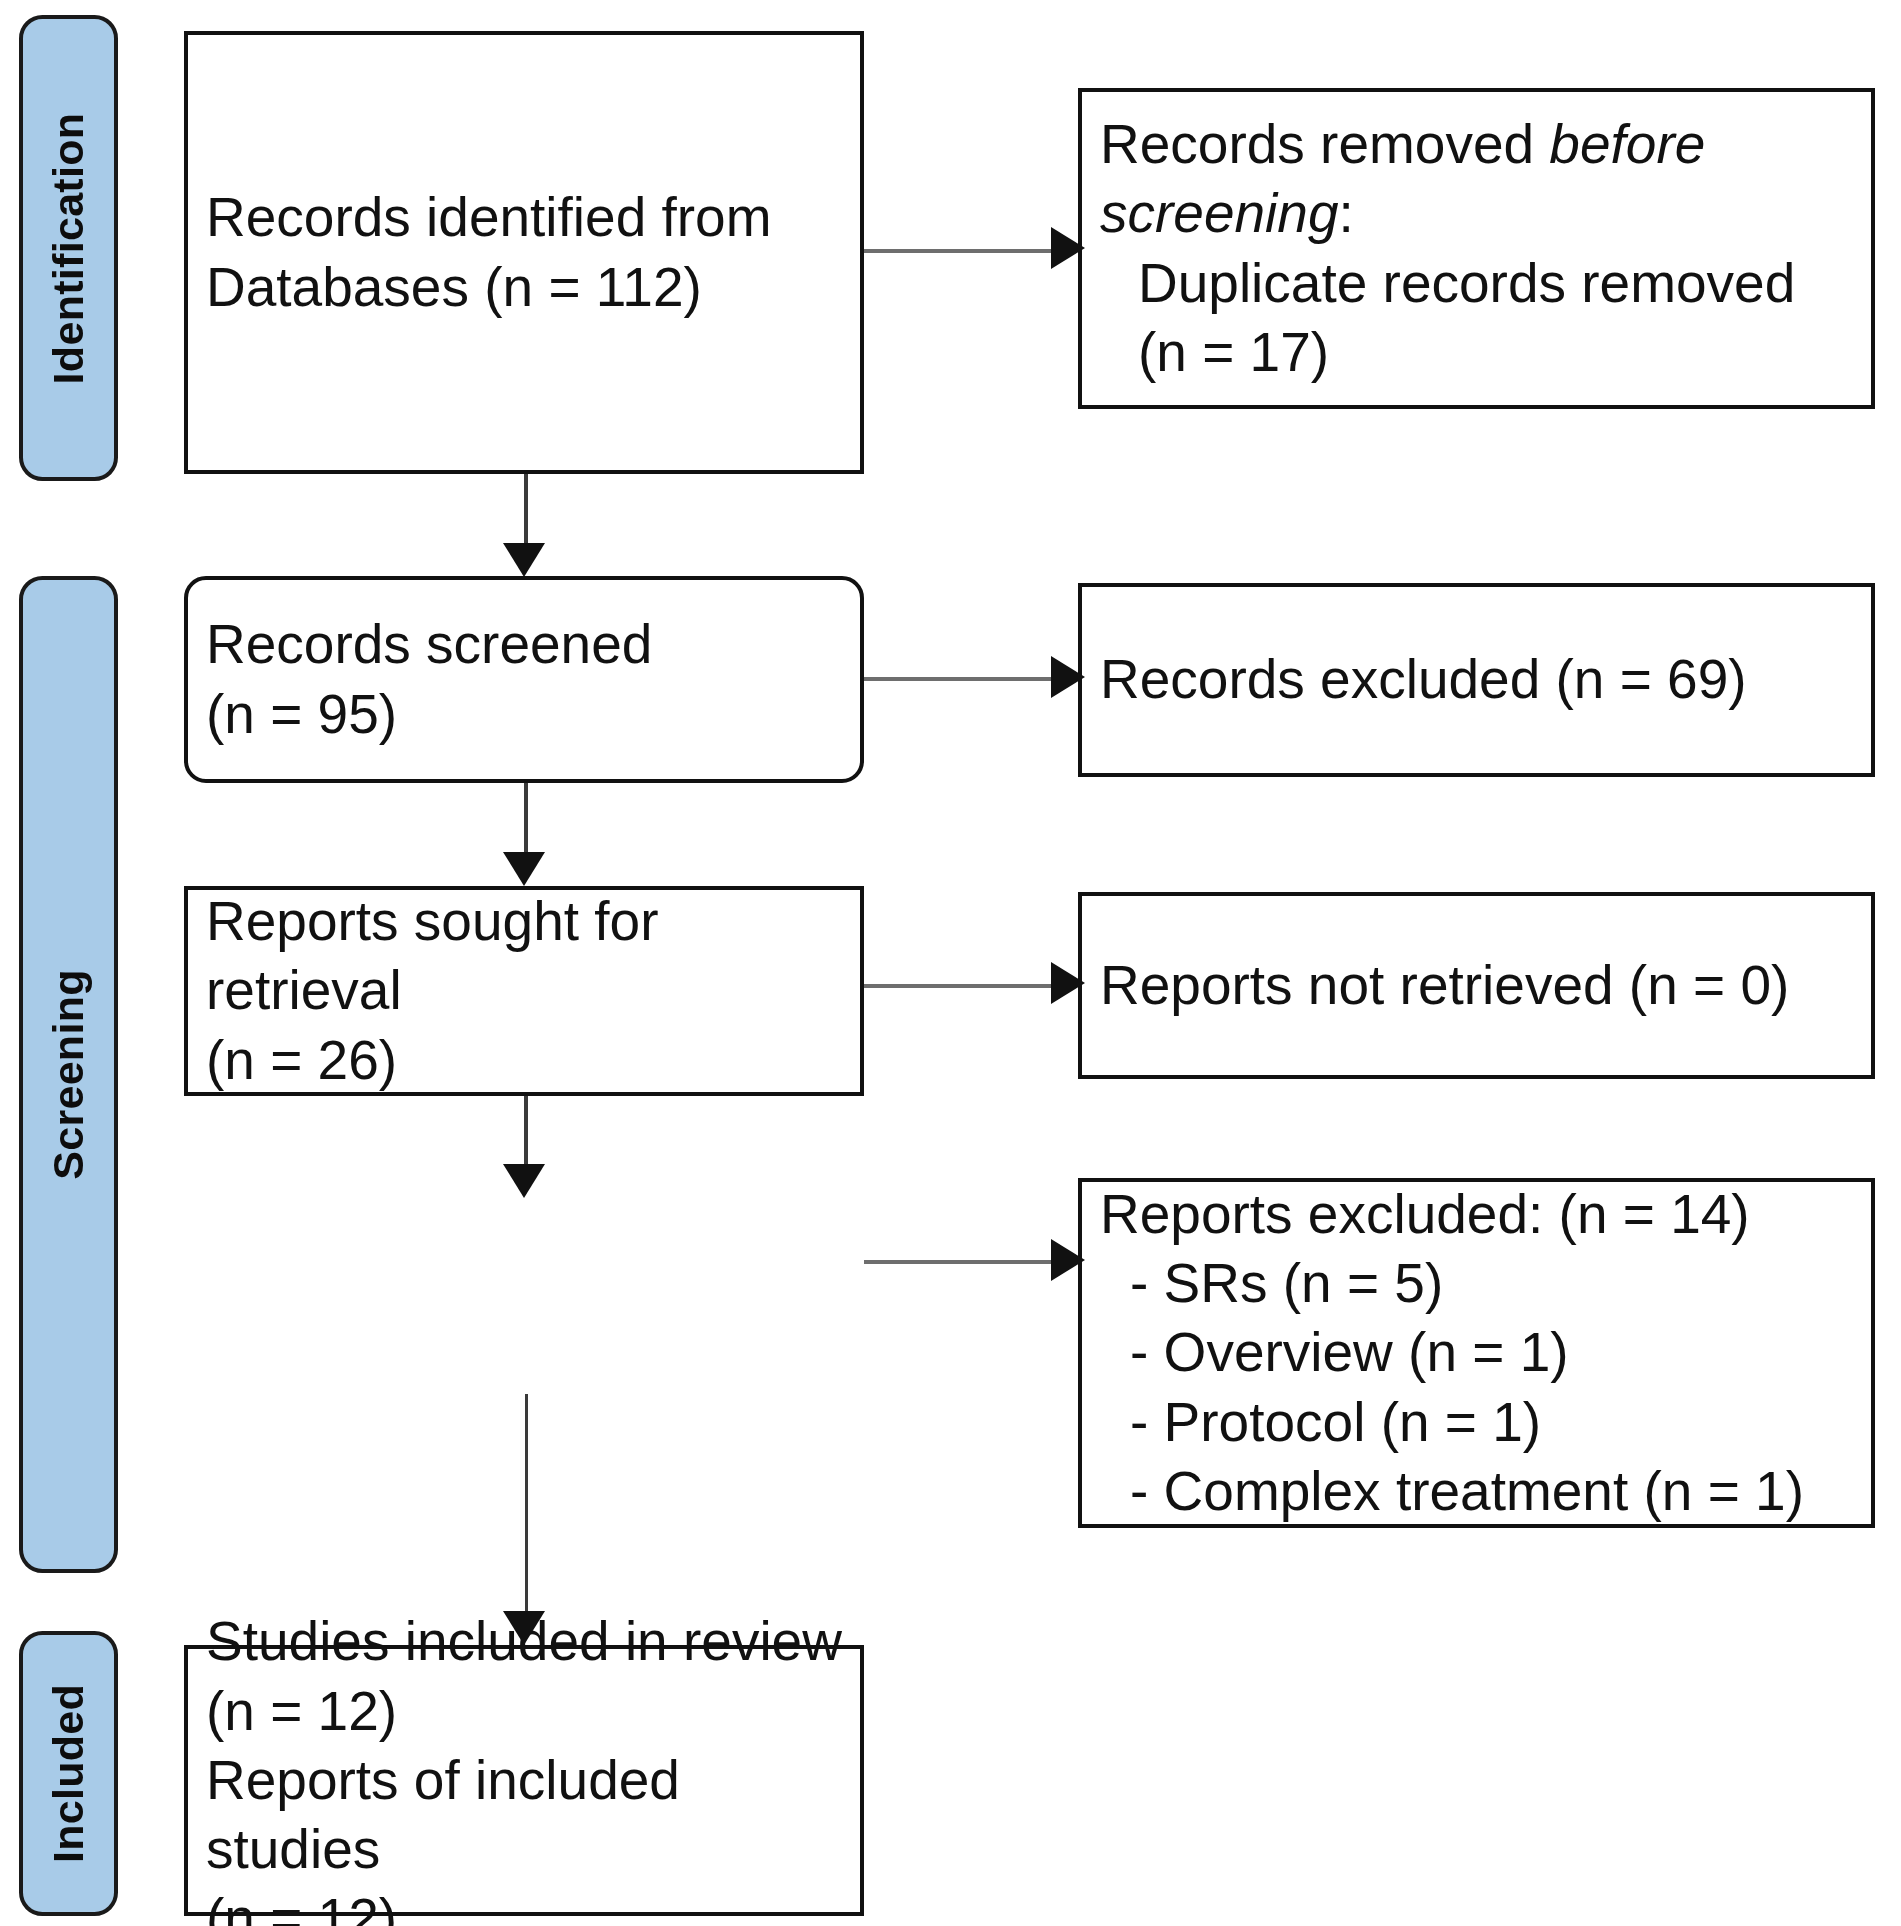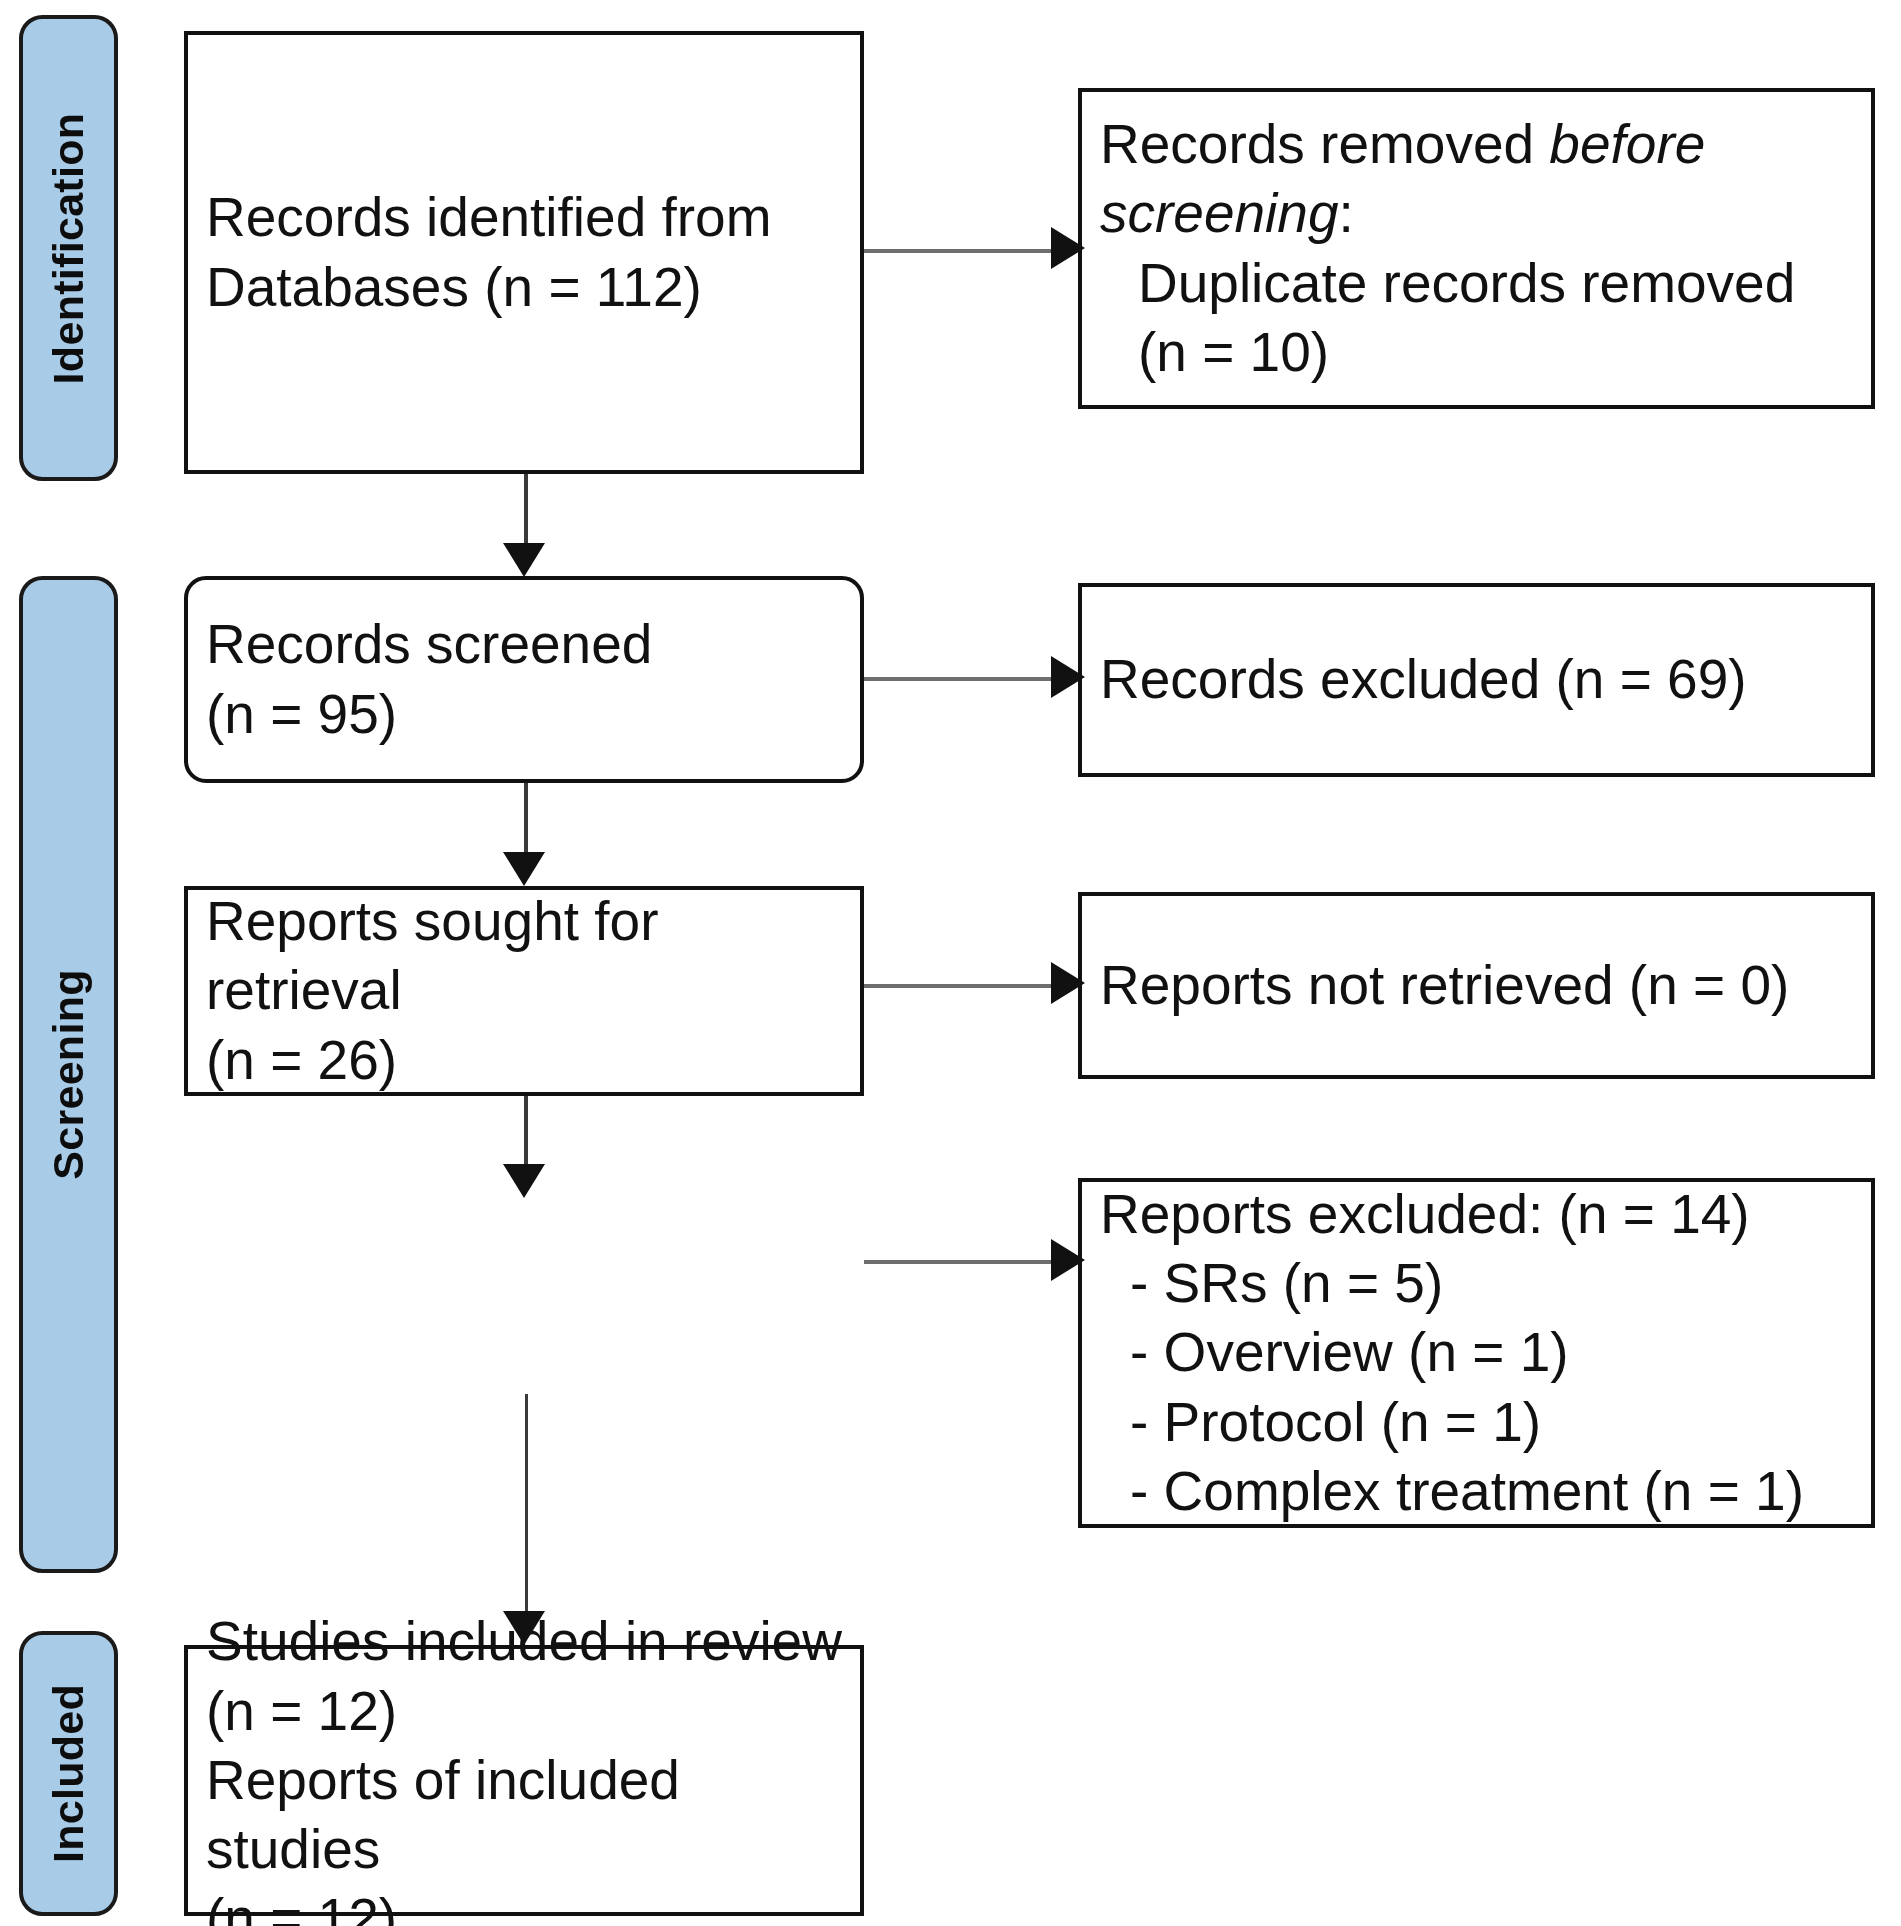--- a/index.html
+++ b/index.html
@@ -93,21 +93,21 @@
   <div class="box" style="left:184px;top:886px;width:680px;height:210px;">
     <div class="txt"><span>Reports sought for retrieval</span><br><span>(n = 26)</span></div>
   </div>
 
 
   <div class="box" style="left:184px;top:1645px;width:680px;height:271px;">
     <div class="txt"><span>Studies included in review</span><br><span>(n = 12)</span><br><span>Reports of included studies</span><br><span>(n = 12)</span></div>
   </div>
 
   <div class="box" style="left:1078px;top:88px;width:797px;height:321px;">
-    <div class="txt"><span>Records removed </span><i>before screening</i><span>:</span><span class="ind">Duplicate records removed (n = 10)</span></div>
+    <div class="txt"><span>Records removed </span><i>before screening</i><span>:</span><span class="ind">Duplicate records removed (n = 17)</span></div>
   </div>
 
   <div class="box" style="left:1078px;top:583px;width:797px;height:194px;">
     <div class="txt"><span>Records excluded (n = 69)</span></div>
   </div>
 
   <div class="box" style="left:1078px;top:892px;width:797px;height:187px;">
     <div class="txt"><span>Reports not retrieved (n = 0)</span></div>
   </div>
 

